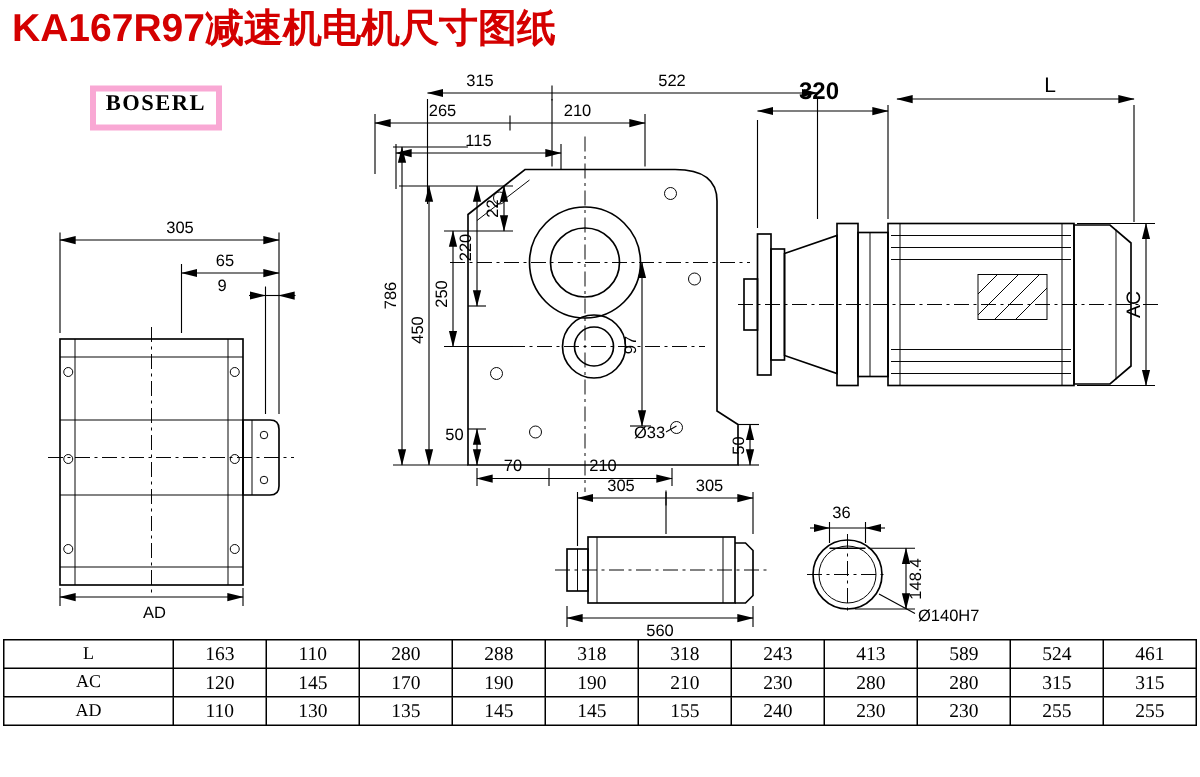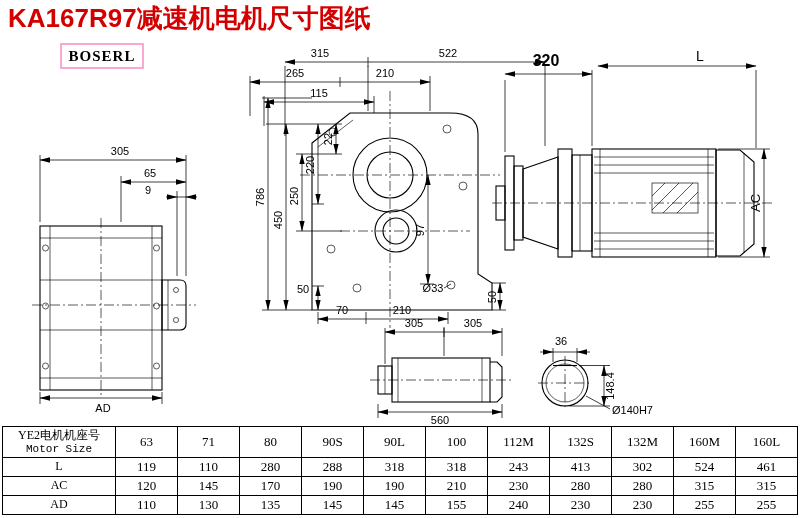--- a/index.html
+++ b/index.html
@@ -1,21 +1,21 @@
 <!DOCTYPE html>
 <html><head>
 <meta charset="utf-8">
 <style>
   html,body{margin:0;padding:0;background:#fff;}
   .page{position:relative;width:800px;height:518px;background:#fff;overflow:hidden;
         font-family:"Liberation Sans",sans-serif;}
   .title{position:absolute;left:8px;top:1px;font-size:26px;font-weight:bold;color:#d40000;
          font-family:"Liberation Sans",sans-serif;white-space:nowrap;}
-  .brand-box{position:absolute;left:60px;top:43px;width:80px;height:22px;border:2px solid #f9a8d4;
-             display:flex;align-items:center;justify-content:center;
+  .brand-box{position:absolute;left:60px;top:57px;width:80px;height:22px;border:4px solid #f9a8d4;
+             display:flex;align-items:flex-start;justify-content:center;
              font:bold 15px "Liberation Serif",serif;letter-spacing:1px;}
   .drawing{position:absolute;left:0;top:36px;}
   .line{fill:none;stroke:#000;stroke-width:1.1;}
   .thin{fill:none;stroke:#000;stroke-width:0.65;}
   .dim{fill:none;stroke:#000;stroke-width:0.75;}
   .center{fill:none;stroke:#000;stroke-width:0.65;stroke-dasharray:10 3 2 3;}
   .dtext{font:11px "Liberation Sans",sans-serif;fill:#000;text-anchor:middle;}
   .dtext-big{font:bold 16px "Liberation Sans",sans-serif;fill:#000;text-anchor:middle;}
   .spec-table{position:absolute;left:2px;top:426px;width:796px;border-collapse:collapse;
               table-layout:fixed;font-family:"Liberation Serif",serif;font-size:13px;color:#000;}
@@ -230,48 +230,31 @@
       <line class="dim" x1="570" y1="370" x2="610" y2="370"></line>
       <line class="dim" x1="604" y1="329.5" x2="604" y2="370" marker-start="url(#arr)" marker-end="url(#arr)"></line>
       <text class="dtext" x="614" y="350" transform="rotate(-90 614 350)">148.4</text>
       <line class="dim" x1="610" y1="373" x2="586" y2="360"></line>
       <text class="dtext" x="612" y="378" style="text-anchor:start">Ø140H7</text>
     </g>
   </svg>
 
   <table class="spec-table">
     <tbody>
-        <tr class="hdr">
-      <td class="label-col">
-        <div>YE2电机机座号</div>
-        <div class="mono">Motor Size</div>
-      </td>
-      <td>63</td>
-      <td>71</td>
-      <td>80</td>
-      <td>90S</td>
-      <td>90L</td>
-      <td>100</td>
-      <td>112M</td>
-      <td>132S</td>
-      <td>132M</td>
-      <td>160M</td>
-      <td>160L</td>
-    </tr>
     <tr>
       <td class="label-col">L</td>
-      <td>119</td>
+      <td>163</td>
       <td>110</td>
       <td>280</td>
       <td>288</td>
       <td>318</td>
       <td>318</td>
       <td>243</td>
       <td>413</td>
-      <td>302</td>
+      <td>589</td>
       <td>524</td>
       <td>461</td>
     </tr>
     <tr>
       <td class="label-col">AC</td>
       <td>120</td>
       <td>145</td>
       <td>170</td>
       <td>190</td>
       <td>190</td>

